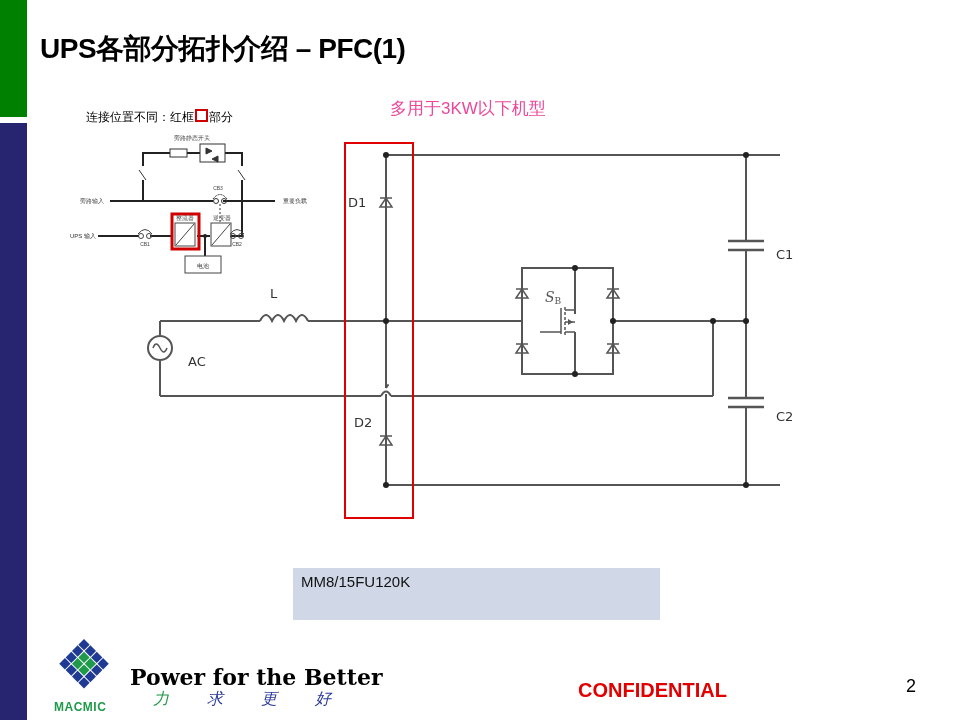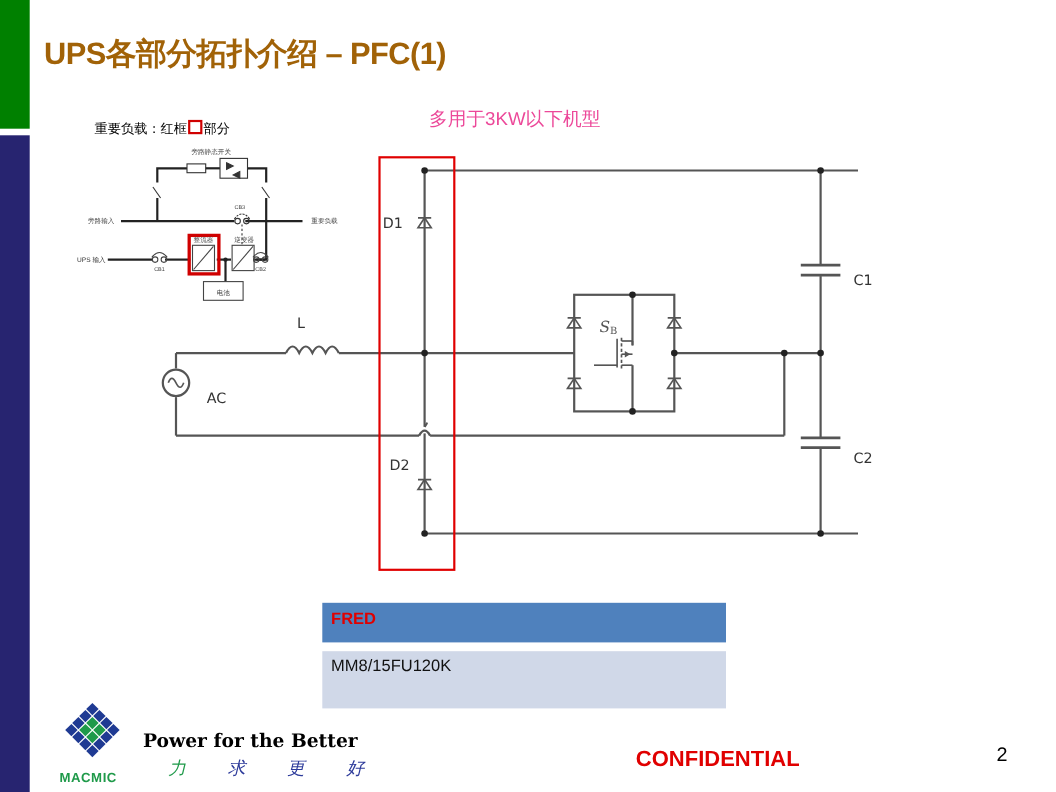--- a/index.html
+++ b/index.html
@@ -1,47 +1,47 @@
 <!DOCTYPE html>
 <html><head>
 <meta charset="utf-8">
 <style>
   html, body { margin:0; padding:0; }
   body { width:960px; height:720px; position:relative; background:#ffffff; overflow:hidden;
          font-family:"Liberation Sans", "DejaVu Sans", sans-serif; }
   .bar-green { position:absolute; left:0; top:0; width:27px; height:117px; background:#008000; }
   .bar-navy  { position:absolute; left:0; top:123px; width:27px; height:597px; background:#272470; }
-  .title { position:absolute; left:40px; top:30px; font-size:28px; font-weight:bold; color:#a16207; letter-spacing:-0.5px; }
+  .title { position:absolute; left:40px; top:30px; font-size:28px; font-weight:bold; color:#000000; letter-spacing:-0.5px; }
   .subtitle { position:absolute; left:390px; top:97px; font-size:17px; color:#ec4899; }
   .loc-label { position:absolute; left:86px; top:109px; font-size:12px; color:#000; }
   .loc-label .redbox { display:inline-block; width:9px; height:9px; border:2px solid #d00000; vertical-align:-1px; margin:0 1px; }
   .mini { position:absolute; left:70px; top:130px; }
   .main-circuit { position:absolute; left:140px; top:135px; }
   .fred-table { position:absolute; left:293px; top:548px; width:367px; }
   .fred-head { background:#4f81bd; height:36px; color:#e00000; font-weight:bold; font-size:15px; padding:6px 0 0 8px; box-sizing:border-box; }
-  .fred-body { margin-top:8px; background:#d0d8e8; height:52px; padding:4px 0 0 8px; box-sizing:border-box; font-size:15px; color:#111; line-height:20px; }
+  .fred-body { margin-top:20px; background:#d0d8e8; height:52px; padding:4px 0 0 8px; box-sizing:border-box; font-size:15px; color:#111; line-height:20px; }
   .logo { position:absolute; left:54px; top:637px; }
   .logo-text { position:absolute; left:54px; top:700px; font-size:12px; font-weight:bold; color:#1f9a4a; letter-spacing:0.5px; }
-  .slogan { position:absolute; left:130px; top:664px; font-family:"DejaVu Serif","Liberation Serif",serif; font-weight:bold; font-size:17px; color:#000; }
+  .slogan { position:absolute; left:130px; top:664px; font-family:"DejaVu Serif","Liberation Serif",serif; font-weight:bold; font-size:22px; color:#000; }
   .slogan-cn { position:absolute; left:134px; top:689px; font-size:16px; font-style:italic;text-align:center; }
   .slogan-cn span { display:inline-block; width:54px; }
   .confidential { position:absolute; left:578px; top:679px; font-size:20px; font-weight:bold; color:#e00000; }
   .page-num { position:absolute; left:906px; top:676px; font-size:18px; color:#000; }
 </style>
 </head>
 <body>
 
 <div class="bar-green"></div>
 <div class="bar-navy"></div>
 
 <div class="title">UPS各部分拓扑介绍 – PFC(1)</div>
 <div class="subtitle">多用于3KW以下机型</div>
 
 <div class="loc-label">
-  <span>重要负载：红框</span><span class="redbox"></span><span>部分</span>
+  <span>连接位置不同：红框</span><span class="redbox"></span><span>部分</span>
 </div>
 
 <svg class="mini" width="240" height="150" viewBox="0 0 240 150">
   <g stroke="#222" fill="none" stroke-width="2">
 
     <line x1="40" y1="71" x2="143" y2="71"></line>
     <line x1="153" y1="71" x2="205" y2="71"></line>
 
     <polyline points="73,71 73,50" stroke-width="2"></polyline>
     <polyline points="73,36 73,23 100,23"></polyline>
@@ -174,21 +174,20 @@
     <text x="48" y="231">AC</text>
     <text x="636" y="124">C1</text>
     <text x="636" y="286">C2</text>
   </g>
   <text x="405" y="167" font-family="DejaVu Serif, serif" font-style="italic" font-size="14" fill="#555"><tspan>S</tspan><tspan font-size="9" font-style="normal" dy="2">B</tspan></text>
 
   <rect x="205" y="8" width="68" height="375" fill="none" stroke="#e00000" stroke-width="2"></rect>
 </svg>
 
 <div class="fred-table">
-  <div class="fred-head">FRED</div>
   <div class="fred-body">
     <div>MM8/15FU120K</div>
   </div>
 </div>
 
 <svg class="logo" width="60" height="60" viewBox="0 0 60 60">
   <g transform="translate(30,2) rotate(45)">
     <g fill="#1f3a93">
       <rect x="0" y="0" width="8" height="8"></rect>
         <rect x="9" y="0" width="8" height="8"></rect>

